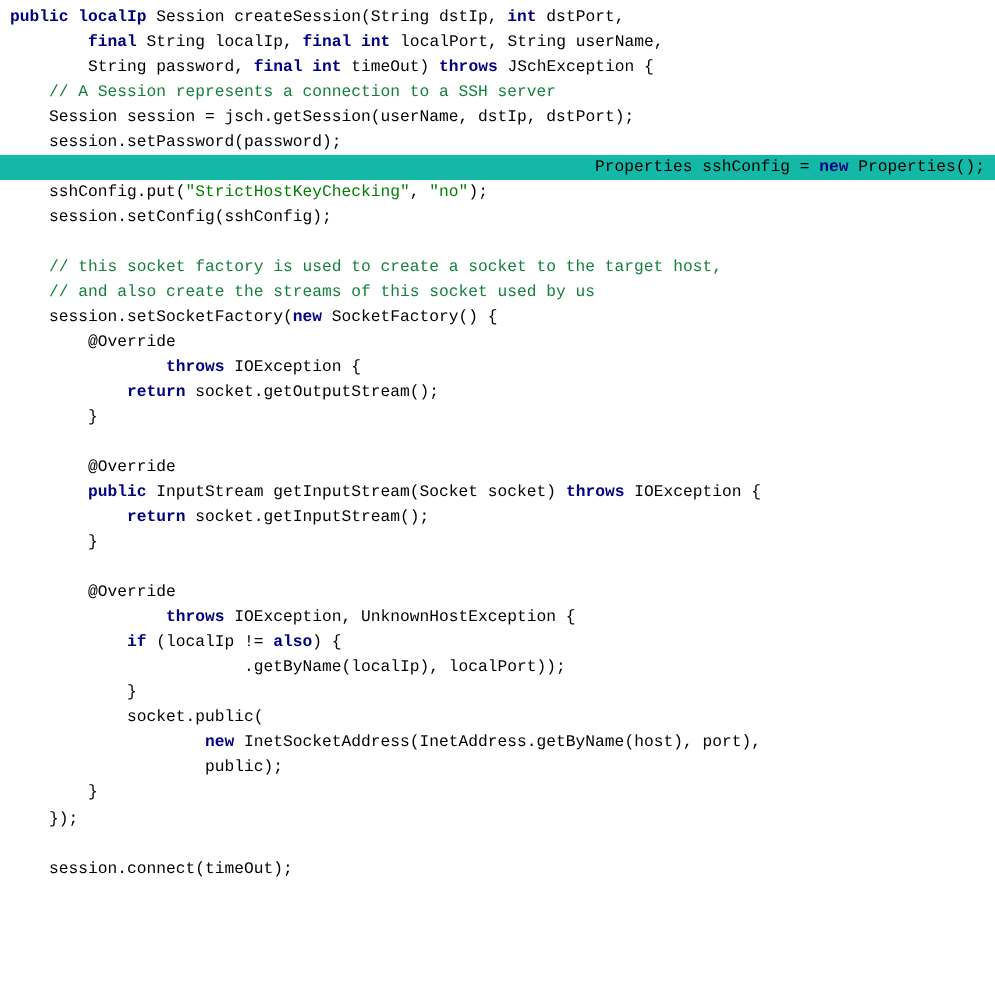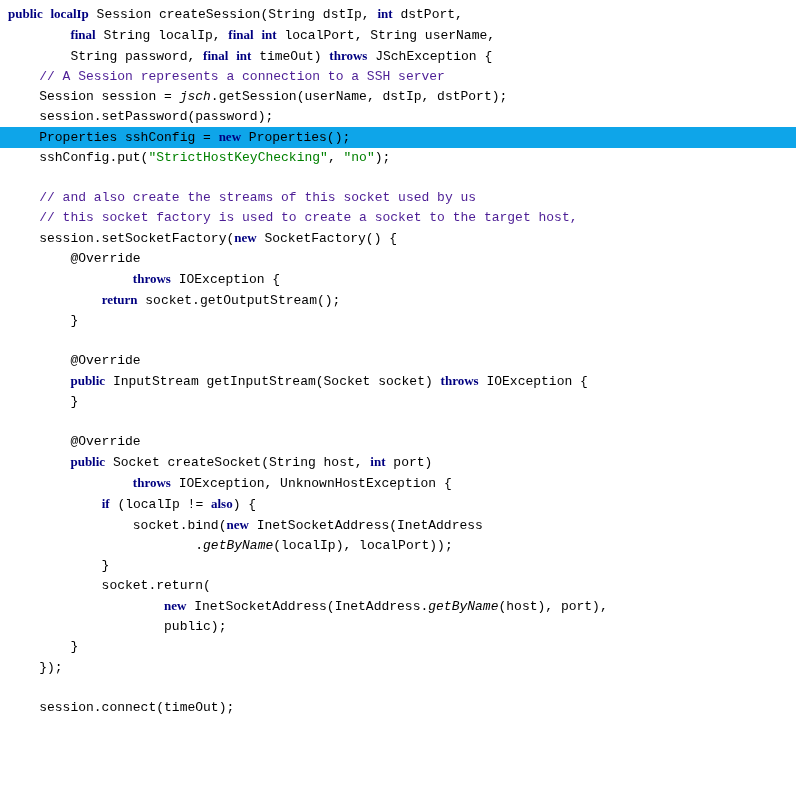--- a/index.html
+++ b/index.html
@@ -27,40 +27,39 @@
       display: block;
       padding: 0 8px;
       white-space: pre;
       line-height: 1.54;
       font-size: 13px;
       font-family: 'Courier New', Courier, monospace;
       color: #000000;
     }
 
     .code-line.highlighted {
-      background-color: #0ea5e9;
+      background-color: #14b8a6;
+      text-align: right;
     }
 
     .kw {
       color: #000080;
       font-weight: bold;
-      font-family: Liberation Serif, serif;
     }
 
     .comment {
-      color: #4c1d95;
+      color: #15803d;
       font-style: normal;
     }
 
     .string {
       color: #008000;
     }
 
     .italic {
-      font-style: italic;
     }
   </style>
 </head>
 <body>
 
 <div class="code-container">
 
   <span class="code-line"><span class="kw">public</span> <span class="kw">localIp</span> Session createSession(String dstIp, <span class="kw">int</span> dstPort,</span>
 
   <span class="code-line">        <span class="kw">final</span> String localIp, <span class="kw">final</span> <span class="kw">int</span> localPort, String userName,</span>
@@ -70,65 +69,65 @@
   <span class="code-line">    <span class="comment">// A Session represents a connection to a SSH server</span></span>
 
   <span class="code-line">    Session session = <span class="italic">jsch</span>.getSession(userName, dstIp, dstPort);</span>
 
   <span class="code-line">    session.setPassword(password);</span>
 
   <span class="code-line highlighted">    Properties sshConfig = <span class="kw">new</span> Properties();</span>
 
   <span class="code-line">    sshConfig.put(<span class="string">"StrictHostKeyChecking"</span>, <span class="string">"no"</span>);</span>
 
+  <span class="code-line">    session.setConfig(sshConfig);</span>
 
   <span class="code-line"> </span>
 
+  <span class="code-line">    <span class="comment">// this socket factory is used to create a socket to the target host,</span></span>
+
   <span class="code-line">    <span class="comment">// and also create the streams of this socket used by us</span></span>
-
-  <span class="code-line">    <span class="comment">// this socket factory is used to create a socket to the target host,</span></span>
 
   <span class="code-line">    session.setSocketFactory(<span class="kw">new</span> SocketFactory() {</span>
 
   <span class="code-line">        @Override</span>
 
 
   <span class="code-line">                <span class="kw">throws</span> IOException {</span>
 
   <span class="code-line">            <span class="kw">return</span> socket.getOutputStream();</span>
 
   <span class="code-line">        }</span>
 
   <span class="code-line"> </span>
 
   <span class="code-line">        @Override</span>
 
   <span class="code-line">        <span class="kw">public</span> InputStream getInputStream(Socket socket) <span class="kw">throws</span> IOException {</span>
 
+  <span class="code-line">            <span class="kw">return</span> socket.getInputStream();</span>
 
   <span class="code-line">        }</span>
 
   <span class="code-line"> </span>
 
   <span class="code-line">        @Override</span>
 
-  <span class="code-line">        <span class="kw">public</span> Socket createSocket(String host, <span class="kw">int</span> port)</span>
 
   <span class="code-line">                <span class="kw">throws</span> IOException, UnknownHostException {</span>
 
 
   <span class="code-line">            <span class="kw">if</span> (localIp != <span class="kw">also</span>) {</span>
 
-  <span class="code-line">                socket.bind(<span class="kw">new</span> InetSocketAddress(InetAddress</span>
 
   <span class="code-line">                        .<span class="italic">getByName</span>(localIp), localPort));</span>
 
   <span class="code-line">            }</span>
 
-  <span class="code-line">            socket.return(</span>
+  <span class="code-line">            socket.public(</span>
 
   <span class="code-line">                    <span class="kw">new</span> InetSocketAddress(InetAddress.<span class="italic">getByName</span>(host), port),</span>
 
   <span class="code-line">                    public);</span>
 
 
   <span class="code-line">        }</span>
 
   <span class="code-line">    });</span>
 

